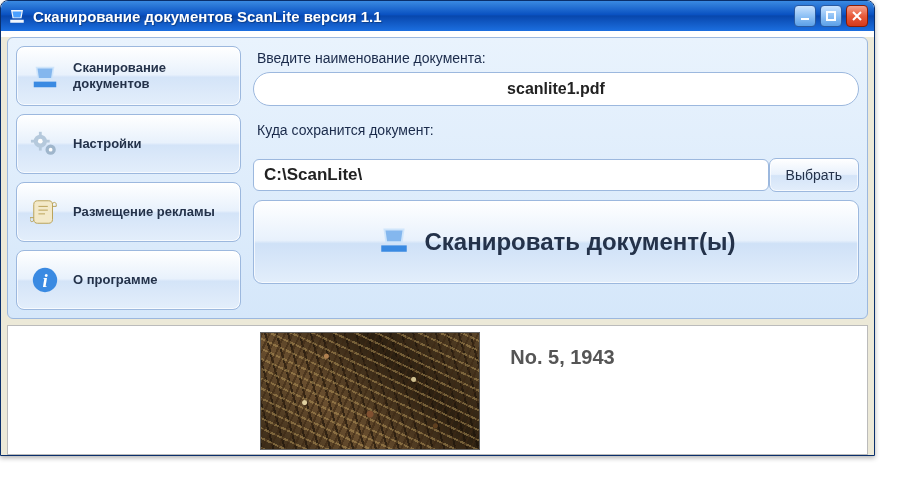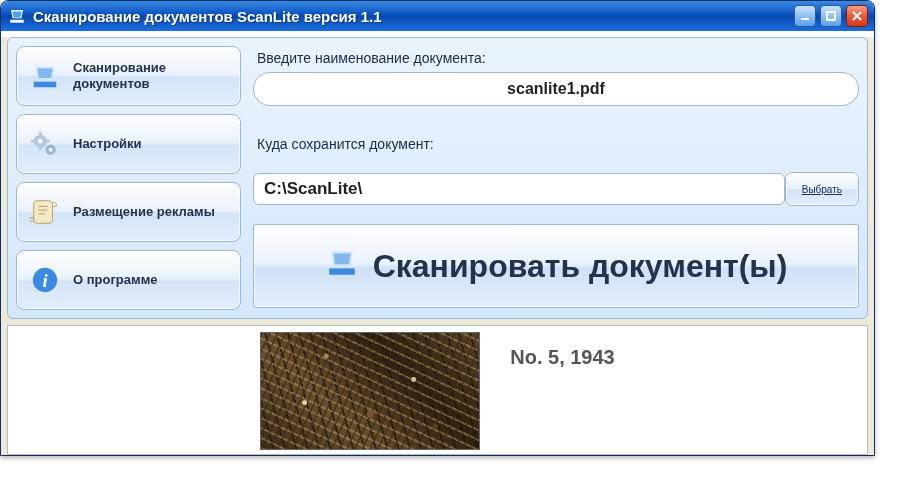--- a/index.html
+++ b/index.html
@@ -117,38 +117,37 @@
     font-weight: bold;
     color:#222;
     outline:none;
   }
   .selbtn {
     height: 34px;
     padding: 0 16px;
     background: linear-gradient(to bottom, #ffffff 0%, #e8f1fc 48%, #d4e4f8 52%, #e3eefb 100%);
     border: 1px solid #9cb8de;
     border-radius: 7px;
-    font-size: 10px;
+    font-size: 14px;
     color:#24324a;
     cursor:pointer;
     box-shadow: inset 0 0 0 1px rgba(255,255,255,.7);
-    text-decoration: underline;
   }
   .bigbtn {
-    margin-top: 18px;
+    margin-top: 8px;
     height: 84px;
     width: 100%;
     background: linear-gradient(to bottom, #ffffff 0%, #e8f1fc 48%, #cfe1f7 52%, #e3eefb 100%);
     border: 1px solid #9cb8de;
-    border-radius: 2px;
+    border-radius: 9px;
     display:flex;
     align-items:center;
     justify-content:center;
     gap:14px;
-    font-size: 32px;
+    font-size: 24px;
     font-weight: bold;
     color:#24324a;
     cursor:pointer;
     box-shadow: inset 0 0 0 1px rgba(255,255,255,.7);
   }
   .lower {
     margin: 0 6px 0 6px;
     border: 1px solid #bbb;
     background: #fff;
     height: 130px;
@@ -267,21 +266,21 @@
           </span>
           <span class="slabel">О программе</span>
         </div>
 
       </div>
 
       <div class="mainarea">
         <div class="flabel">Введите наименование документа:</div>
         <input class="pillinput" type="text" value="scanlite1.pdf" style="">
 
-        <div class="flabel" style="margin-top:30px">Куда сохранится документ:</div>
+        <div class="flabel" style="margin-top:16px">Куда сохранится документ:</div>
         <div class="row2">
           <input class="pathinput" type="text" value="C:\ScanLite\" style="">
           <button class="selbtn">Выбрать</button>
         </div>
 
         <button class="bigbtn">
           <span>
             <svg width="34" height="34" viewBox="0 0 32 32">
                 <path fill="#3a8ae2" d="M4 22h24v6H4z"></path>
                 <path fill="#cfe5fb" d="M6 6h20l-2 14H8z"></path>

